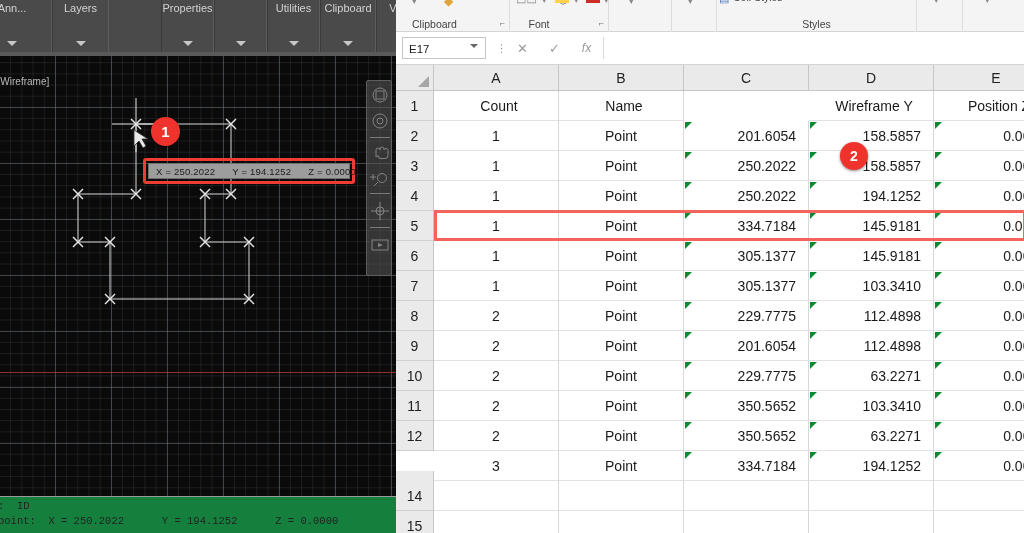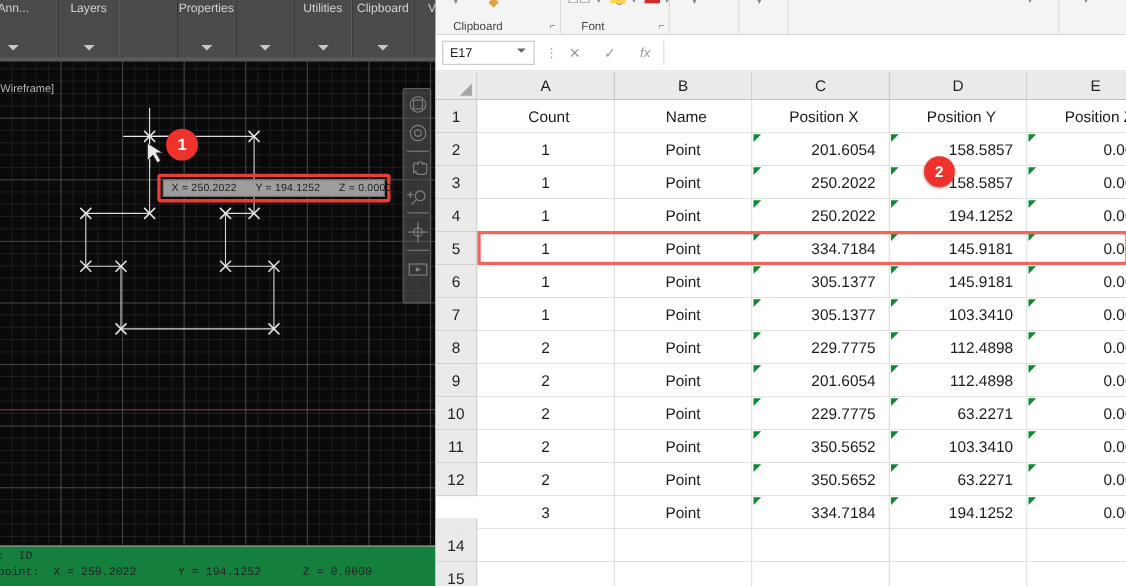--- a/index.html
+++ b/index.html
@@ -395,20 +395,25 @@
   <div class="xl-grp" style="left:213px;width:63px;">
     <span class="ic-sm" style="left:20px;top:-4px;">▾</span>
     <div class="xl-grp-label"></div>
   </div>
 
   <div class="xl-grp" style="left:276px;width:45px;">
     <span class="ic-sm" style="left:16px;top:-4px;">▾</span>
     <div class="xl-grp-label"></div>
   </div>
 
+  <div class="xl-grp" style="left:321px;width:200px;">
+    <span class="ic-sm" style="left:2px;top:-8px;color:#4a72b8;font-size:11px;">▤</span>
+    <span class="ic-sm" style="left:16px;top:-9px;font-size:10.5px;color:#444;">Cell Styles</span>
+    <div class="xl-grp-label">Styles</div>
+  </div>
 
   <div class="xl-grp" style="left:521px;width:46px;">
     <span class="ic-sm" style="left:17px;top:-5px;">▾</span>
     <div class="xl-grp-label"></div>
   </div>
 
   <div class="xl-grp" style="left:567px;width:61px;border-right:none;">
     <span class="ic-sm" style="left:22px;top:-5px;">▾</span>
     <div class="xl-grp-label"></div>
   </div>
@@ -445,22 +450,21 @@
     <div class="rowh" style="top:266px;height:30px;line-height:30px;">9</div>
     <div class="rowh" style="top:296px;height:30px;line-height:30px;">10</div>
     <div class="rowh" style="top:326px;height:30px;line-height:30px;">11</div>
     <div class="rowh" style="top:356px;height:30px;line-height:30px;">12</div>
     <div class="rowh" style="top:406px;height:30px;line-height:30px;">13</div>
     <div class="rowh" style="top:416px;height:30px;line-height:30px;">14</div>
     <div class="rowh" style="top:446px;height:30px;line-height:30px;">15</div>
 
     <div class="cell c-left" style="left:38px;top:26px;width:125px;">Count</div>
     <div class="cell c-left" style="left:163px;top:26px;width:125px;">Name</div>
-    <div class="cell c-left" style="left:288px;top:26px;width:125px;">Position X</div>
-    <div class="cell c-left" style="left:413px;top:26px;width:125px;">Position Y</div>
+    <div class="cell c-left" style="left:413px;top:26px;width:125px;">Wireframe Y</div>
     <div class="cell c-left" style="left:538px;top:26px;width:125px;">Position Z</div>
 
     <div id="data-cells">
         <div class="cell c-center" style="left: 38px; top: 56px; width: 125px;">1</div>
         <div class="cell c-center" style="left: 163px; top: 56px; width: 125px;">Point</div>
         <div class="cell c-right" style="left: 288px; top: 56px; width: 125px;">201.6054<div class="errtri"></div></div>
         <div class="cell c-right" style="left: 413px; top: 56px; width: 125px;">158.5857<div class="errtri"></div></div>
         <div class="cell c-right" style="left: 538px; top: 56px; width: 125px;">0.0000<div class="errtri"></div></div>
         <div class="cell c-center" style="left: 38px; top: 86px; width: 125px;">1</div>
         <div class="cell c-center" style="left: 163px; top: 86px; width: 125px;">Point</div>

